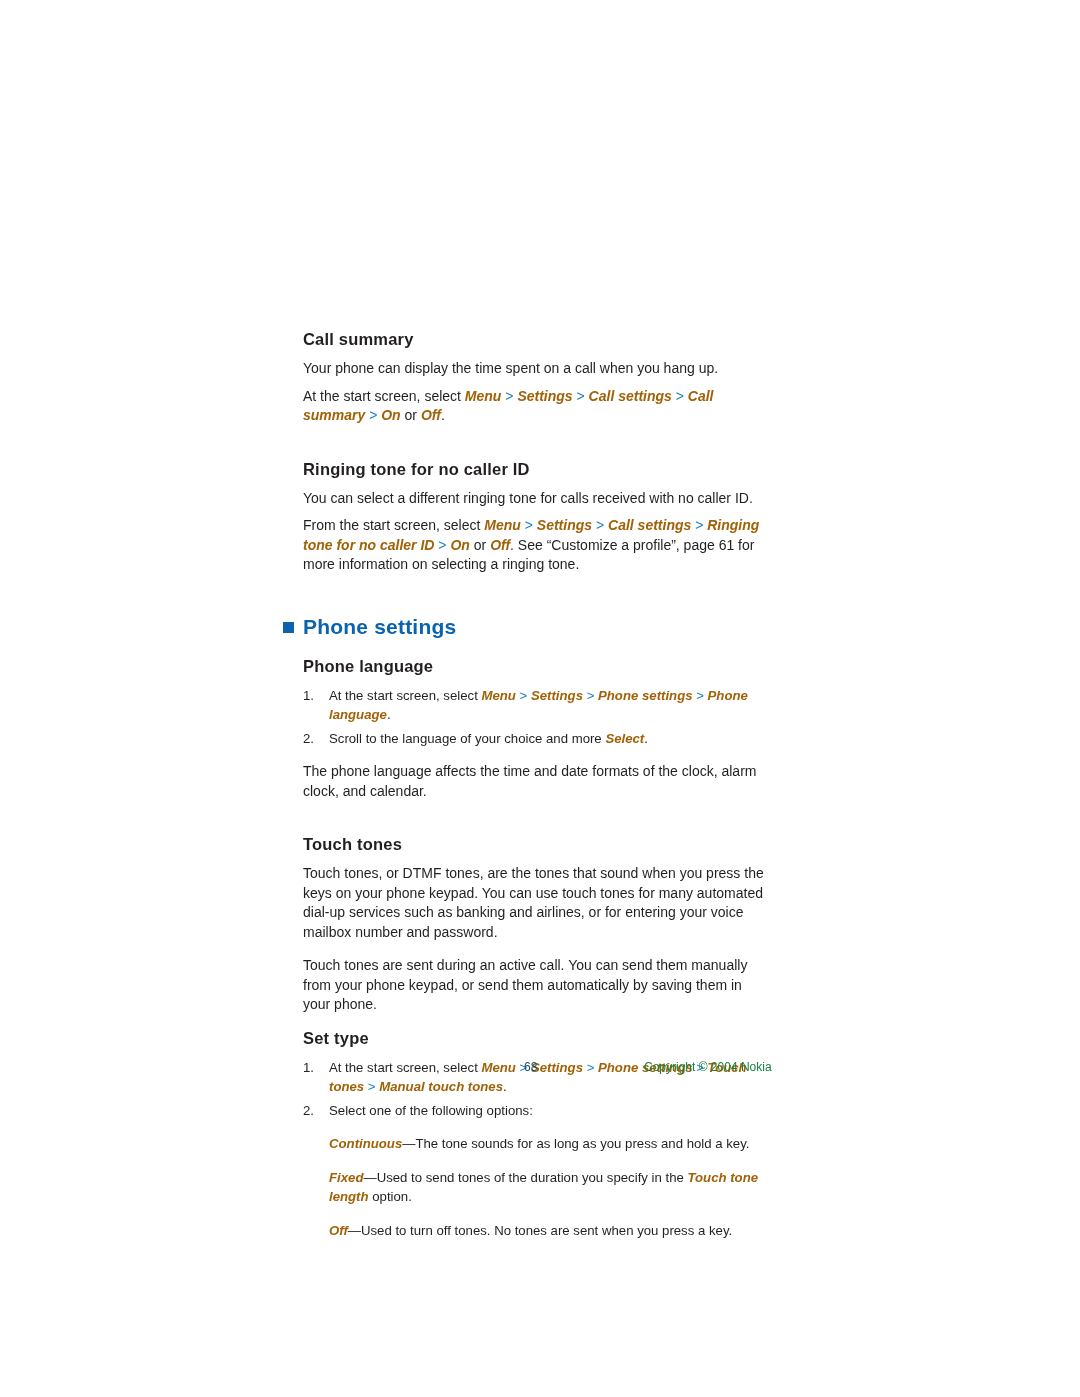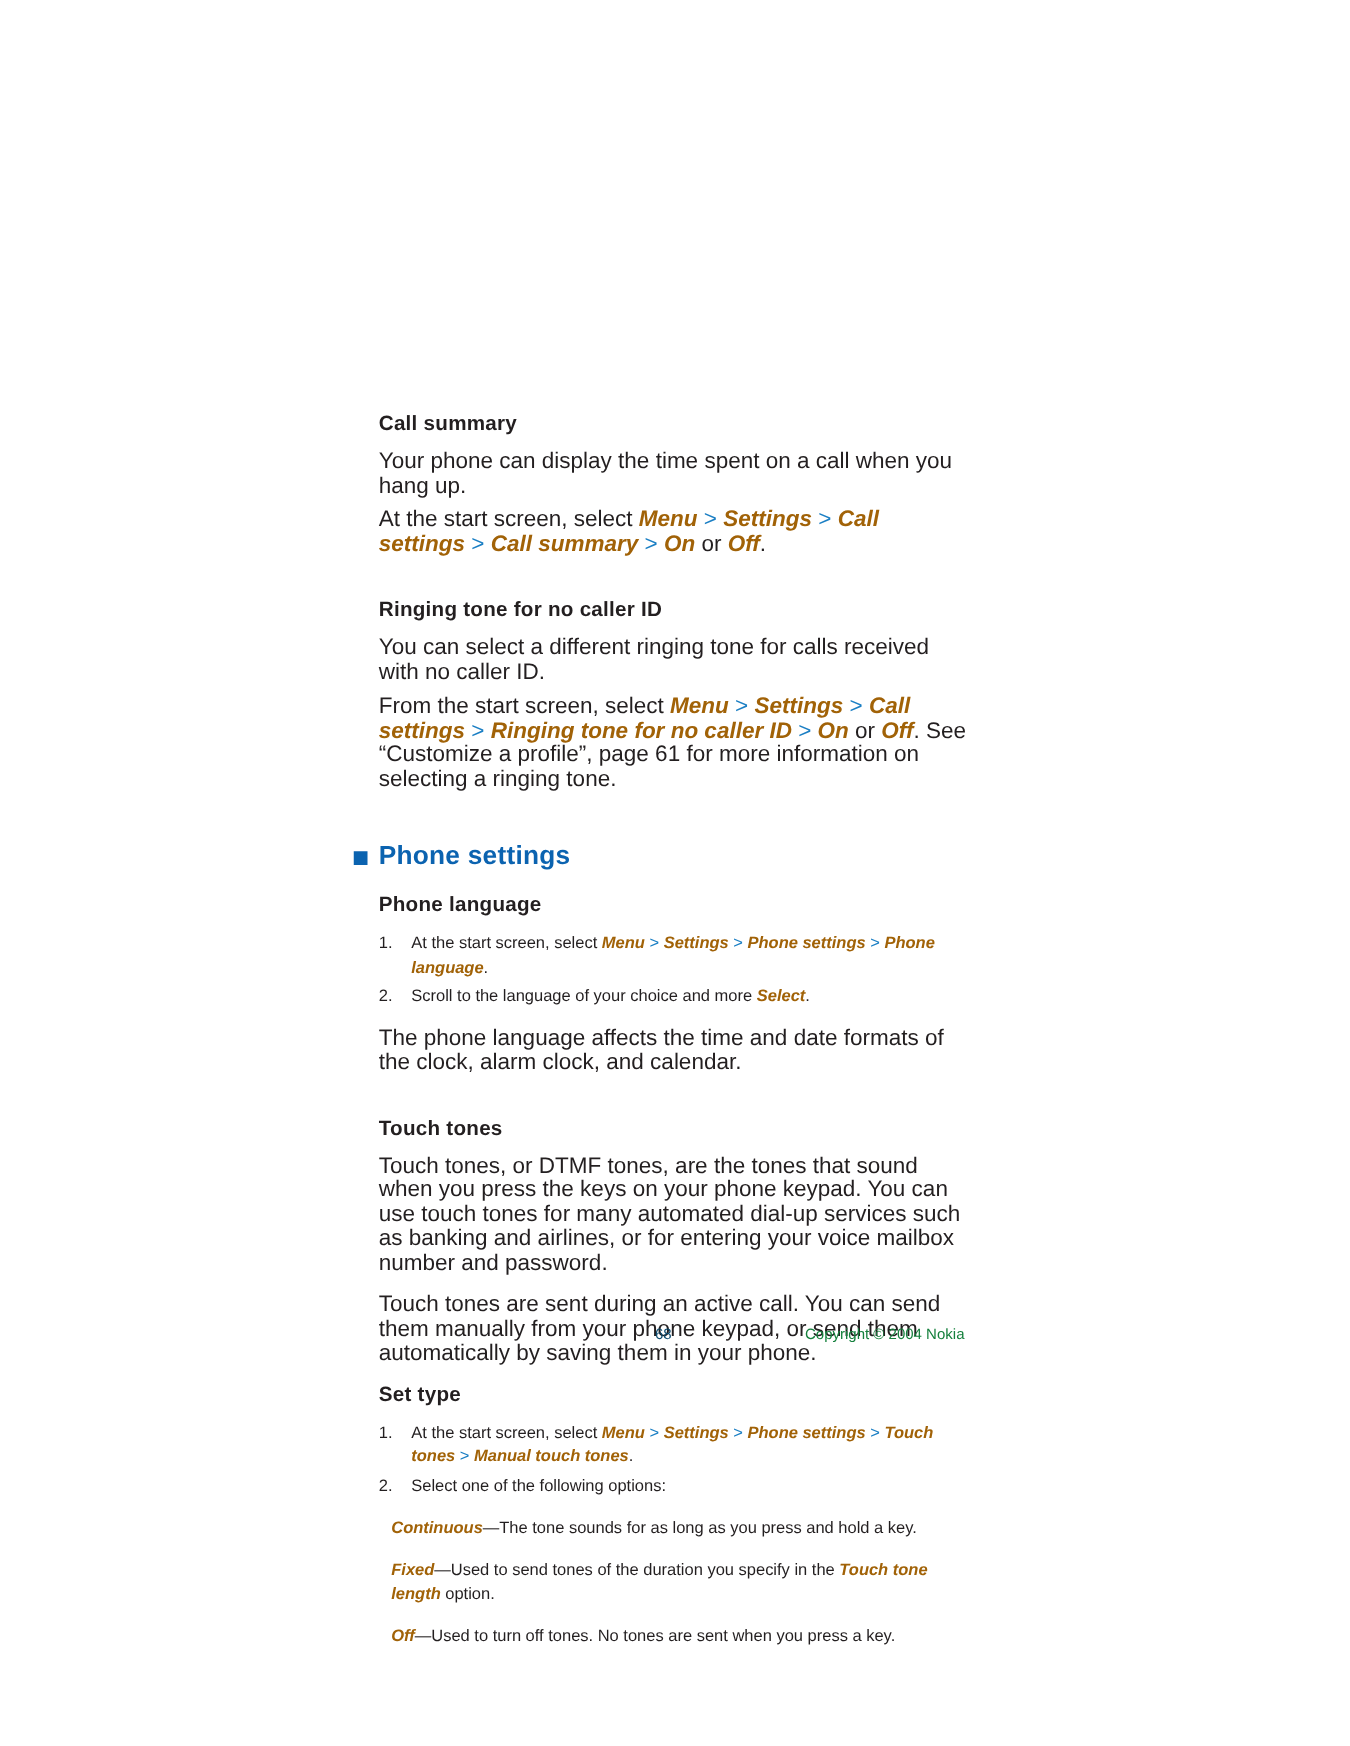--- a/index.html
+++ b/index.html
@@ -48,21 +48,21 @@
   .chapter-bullet {
     width: 11px;
     height: 11px;
     background: #0b63b0;
     margin-right: 9px;
     flex: none;
     position: relative;
     top: 1px;
   }
   p {
-    font-size: 18px;
+    font-size: 14px;
     line-height: 19.5px;
     margin: 0 0 14px 0;
     color: #231f20;
   }
   p.tight { margin-bottom: 8px; }
   .blue {
     color: #a16207;
     font-style: italic;
     font-weight: bold;
   }
@@ -80,21 +80,21 @@
     margin-bottom: 4px;
   }
   ol.steps li .num {
     position: absolute;
     left: 0;
     top: 0;
   }
   .opt {
     font-size: 13.2px;
     line-height: 19.5px;
-    margin: 0 0 14px 10px;
+    margin: 0 0 14px 26px;
   }
   .footer {
     position: absolute;
     top: 1060px;
     left: 0;
     width: 1080px;
     font-size: 12px;
   }
   .folio {
     position: absolute;

